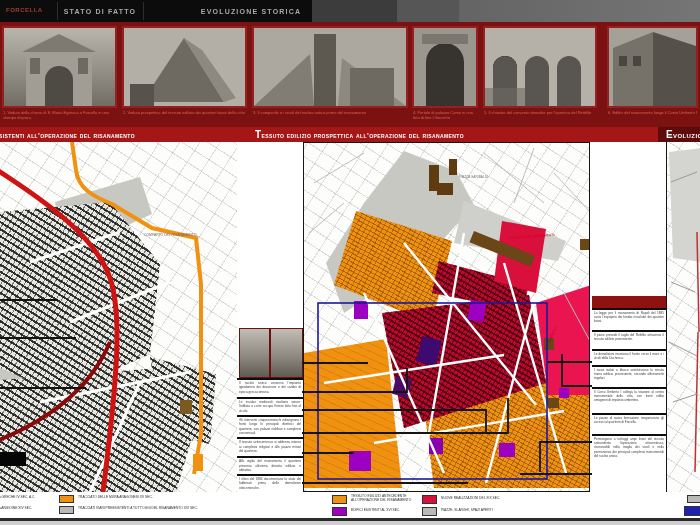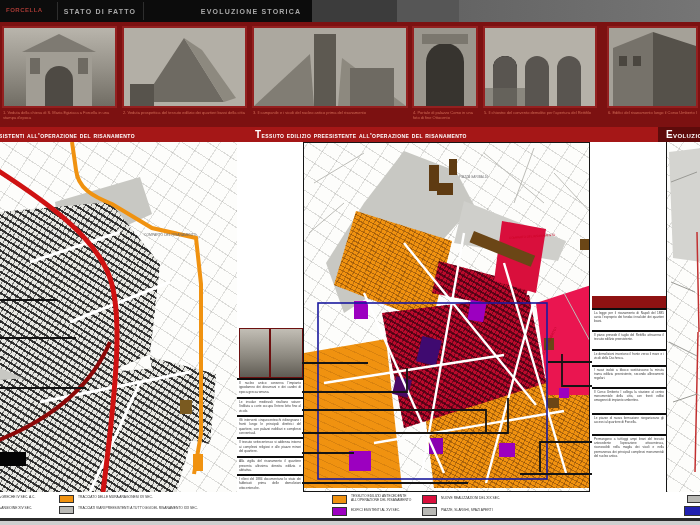--- a/index.html
+++ b/index.html
@@ -118,21 +118,21 @@
     <div class="abs caption" style="left:3px;width:113px">1. Veduta della chiesa di S. Maria Egiziaca a Forcella in una stampa d'epoca</div>
     <div class="abs caption" style="left:123px;width:123px">2. Veduta prospettica del tessuto edilizio dei quartieri bassi della citta</div>
     <div class="abs caption" style="left:253px;width:154px">3. Il campanile e i vicoli del nucleo antico prima del risanamento</div>
     <div class="abs caption" style="left:413px;width:64px">4. Portale di palazzo Como in una foto di fine Ottocento</div>
     <div class="abs caption" style="left:484px;width:112px">5. Il chiostro del convento demolito per l'apertura del Rettifilo</div>
     <div class="abs caption" style="left:608px;width:89px">6. Edifici del risanamento lungo il Corso Umberto I</div>
   </div>
 
   <div class="abs" id="titlebar">
     <div class="abs bartitle" style="left:-52px">Tracciati preesistenti all'operazione del risanamento</div>
-    <div class="abs bartitle" style="left:255px">Tessuto edilizio preesistente all'operazione del risanamento</div>
+    <div class="abs bartitle" style="left:255px">Tessuto edilizio prospettica all'operazione del risanamento</div>
     <div class="abs darkseg">
       <div class="abs bartitle" style="left:8px;font-size:9px">Evoluzione storica</div>
     </div>
   </div>
 
   <div class="abs mappanel" style="left:0;width:237px;border-right:1px solid #151515">
     <div class="sketch"></div>
     <div class="grayzone" style="clip-path:polygon(55px 60px,140px 35px,152px 72px,95px 98px,60px 92px)"></div>
     <div class="grayzone" style="clip-path:polygon(0 150px,38px 166px,28px 350px,0 350px)"></div>
     <div class="fabric-bw" style="clip-path:polygon(0 70px,110px 60px,160px 122px,150px 212px,60px 252px,0 226px)"></div>

